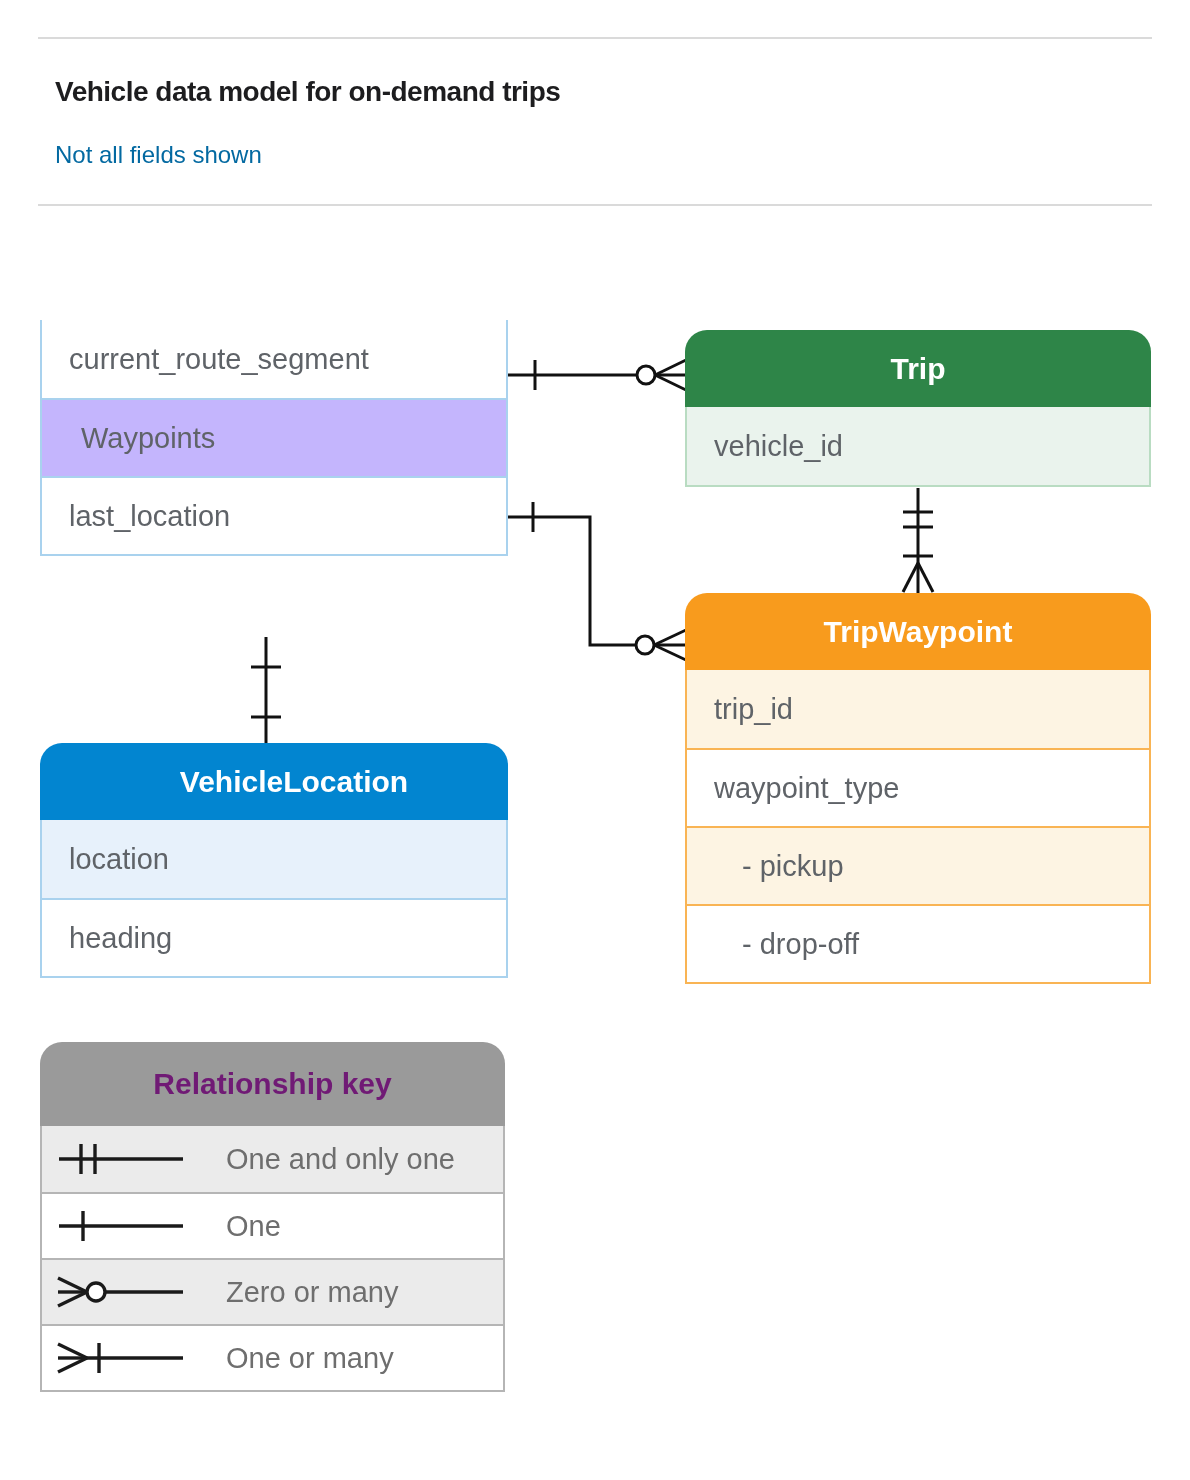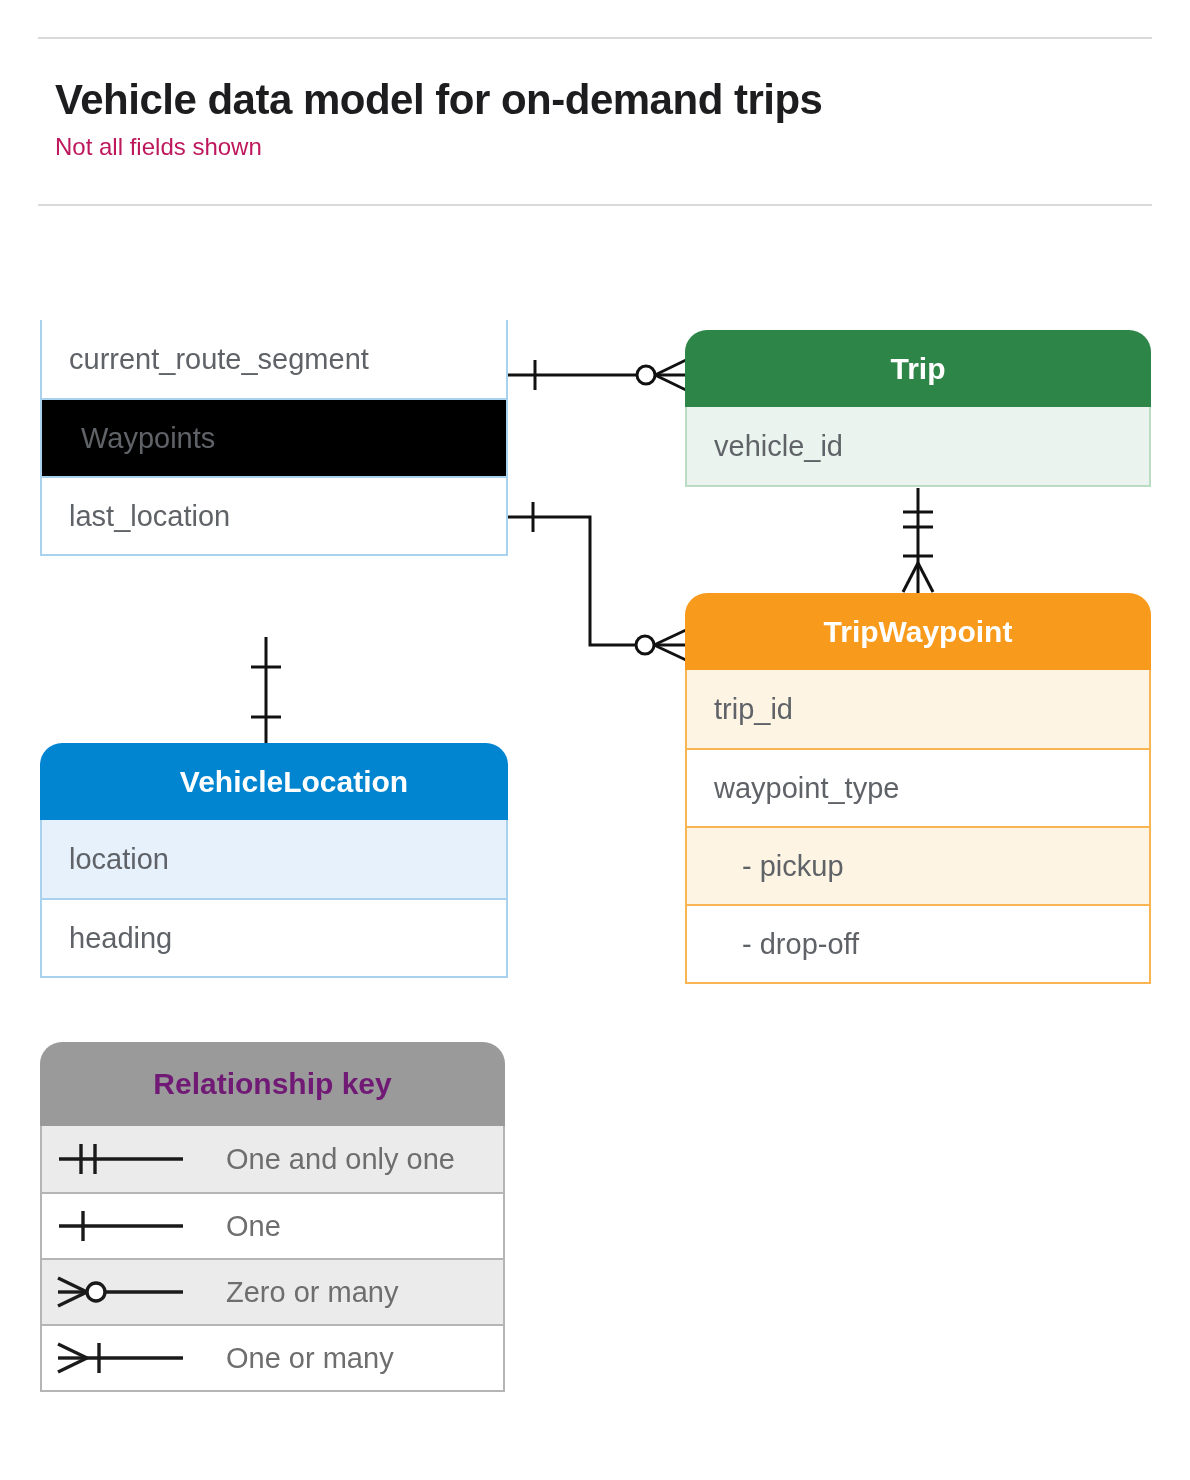--- a/index.html
+++ b/index.html
@@ -8,25 +8,25 @@
     width:1190px;height:1480px;
     background:#ffffff;
     font-family:"Liberation Sans", sans-serif;
     overflow:hidden;
   }
   .divider{position:absolute;left:38px;width:1114px;height:2px;background:#dadada;}
   #divider-top{top:37px;}
   #divider-sub{top:204px;}
   .page-title{
     position:absolute;left:55px;top:76px;
-    font-size:42px;font-weight:bold;color:#1d1d1f;letter-spacing:-0.5px;
+    font-size:28px;font-weight:bold;color:#1d1d1f;letter-spacing:-0.5px;
   }
   .page-subtitle{
-    position:absolute;left:55px;top:133px;
-    font-size:24px;color:#be185d;
+    position:absolute;left:55px;top:141px;
+    font-size:24px;color:#0369a1;
   }
 
   .entity{position:absolute;box-sizing:border-box;}
   .entity-header{
     height:77px;border-radius:22px 22px 0 0;
     display:flex;align-items:center;justify-content:center;
     color:#ffffff;font-weight:bold;font-size:30px;
   }
   .entity-body{border:2px solid;border-top:none;background:#ffffff;box-sizing:border-box;}
   .frow{
@@ -39,21 +39,21 @@
 
   
   .theme-blue   .entity-body{border-color:#a9d2ee;}
   .theme-blue   .frow{border-color:#a9d2ee;}
   .theme-green  .entity-body{border-color:#b9dcc2;}
   .theme-green  .frow{border-color:#b9dcc2;text-align:center;}
   .theme-orange .entity-body{border-color:#f9b454;}
   .theme-orange .frow{border-color:#f9b454;}
 
   #entity-vehicle{left:40px;top:320px;width:468px;}
-  #entity-vehicle .frow:nth-child(2){background:#000000;padding-left:39px;}
+  #entity-vehicle .frow:nth-child(2){background:#c4b5fd;padding-left:39px;}
 
   #entity-trip{left:685px;top:330px;width:466px;}
   #entity-trip .frow:nth-child(1){background:#eaf3ed;}
 
   #entity-trip-waypoint{left:685px;top:593px;width:466px;}
   #entity-trip-waypoint .frow:nth-child(odd){background:#fdf4e3;}
 
   #entity-vehicle-location{left:40px;top:743px;width:468px;}
   #entity-vehicle-location .frow:nth-child(1){background:#e7f1fb;}
 

